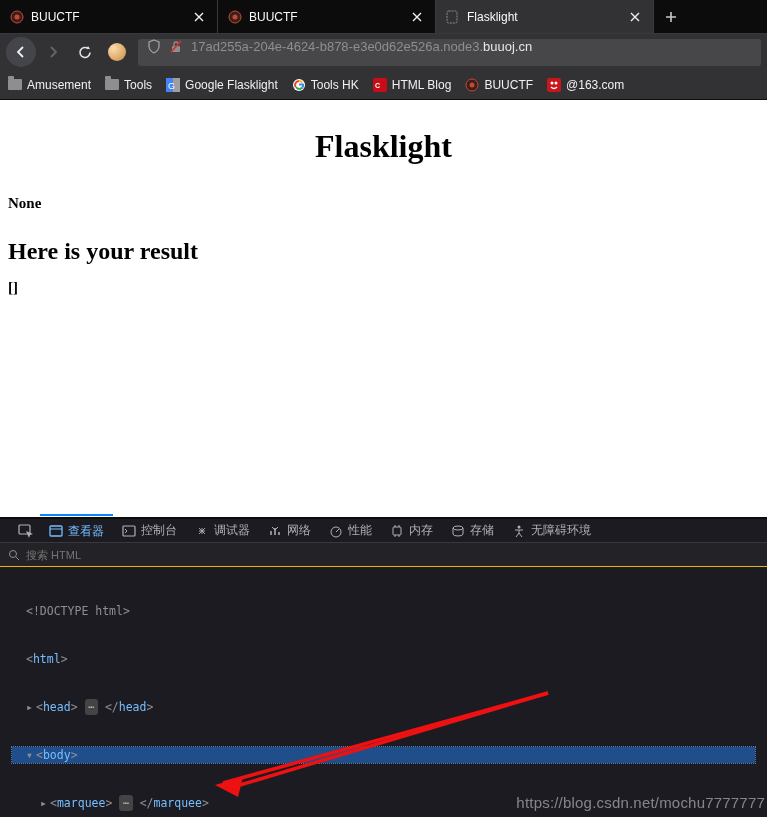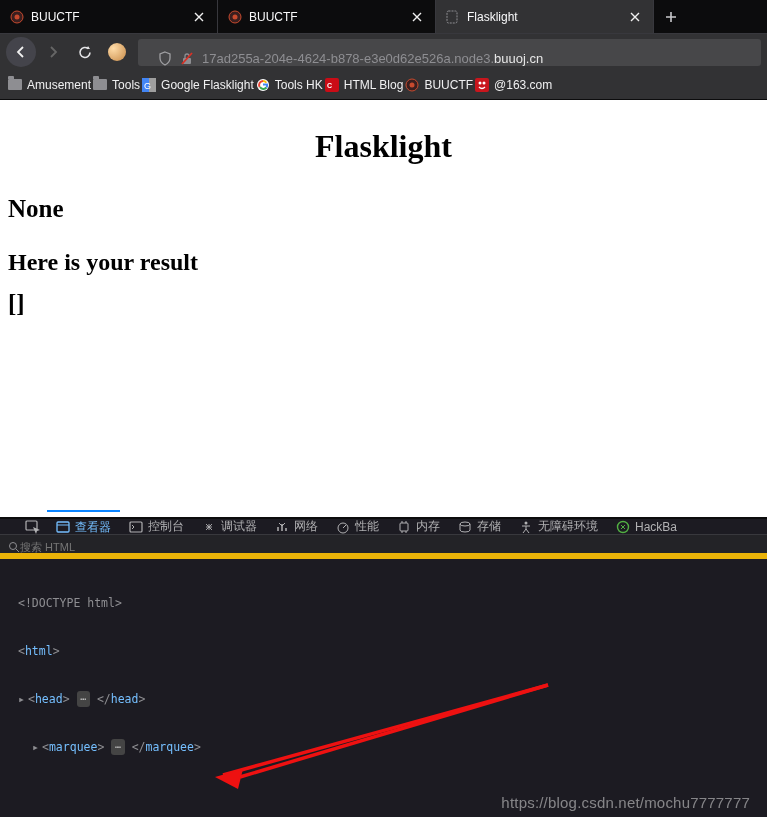--- a/index.html
+++ b/index.html
@@ -11,52 +11,52 @@
   .tab.active { background: #323234; }
   .tab-favicon { width: 14px; height: 14px; display: flex; align-items: center; justify-content: center; }
   .tab-title { flex: 1; white-space: nowrap; overflow: hidden; text-overflow: ellipsis; }
   .tab-close { width: 16px; height: 16px; display: flex; align-items: center; justify-content: center; cursor: pointer; }
   .newtab { width: 34px; display: flex; align-items: center; justify-content: center; cursor: pointer; color: #b1b1b3;}
   
   .nav-bar { height: 37px; background: #323234; display: flex; align-items: center; padding: 0 6px; gap: 2px; color: #b1b1b3; font-size: 13px; border-top: 1px solid #38383d;}
   .nav-btn { width: 30px; height: 30px; border-radius: 4px; display: flex; align-items: center; justify-content: center; cursor: pointer; }
   .back-circle { width: 30px; height: 30px; border-radius: 50%; background:#44444b;display:flex;align-items:center;justify-content:center;}
   .identity { width: 18px; height: 18px; border-radius: 50%; background: radial-gradient(circle at 30% 30%, #ffdca8, #c78a48); margin: 0 6px;}
-  .url-box { flex: 1; height: 27px; background: #474749; border-radius: 3px; display: flex; align-items: flex-end; padding: 0 20px; gap: 8px; margin-left:4px;}
+  .url-box { flex: 1; height: 27px; background: #474749; border-radius: 3px; display: flex; align-items: flex-start; padding: 0 9px; gap: 8px; margin-left:4px;}
   .url-text { flex:1; font-size:13px; white-space: nowrap; overflow:hidden;}
   .url-dim { color:#8e8e92; }
   .url-bright { color:#e6e6e6; }
   
-  .bm-bar { height: 30px; background: #323234; display:flex; align-items:center; padding:0 8px; gap:2px; color:#f0f0f1; font-size:12px; border-bottom:1px solid #0c0c0d;}
+  .bm-bar { height: 30px; background: #323234; display:flex; align-items:center; padding:0 8px; gap:14px; color:#f0f0f1; font-size:12px; border-bottom:1px solid #0c0c0d;}
   .bm { display:flex; align-items:center; gap:5px; cursor:pointer; white-space:nowrap;}
   .bm-ico { width:14px; height:14px; display:flex;align-items:center;justify-content:center;}
   
   
   .page { height: 417px; background:#fff; color:#000; padding: 8px; font-family: "Times New Roman", serif; overflow:hidden;}
   .page-title { text-align:center; font-size:32px; font-weight:bold; margin: 20px 0 30px 0;}
   .page h2 { font-size:24px; font-weight:bold; margin: 18px 0 14px 0;}
-  .page h3 { font-size:25px; font-weight:bold; margin: 6px 0 26px 0;}
+  .page h3 { font-size:15px; font-weight:bold; margin: 6px 0 26px 0;}
   
   
   .devtools { height: 300px; background:#1c1b22; color:#b1b1b3; font-size:12px; display:flex; flex-direction:column; border-top:2px solid #0c0c0d; position:relative;}
-  .dt-tabs { height:16px; display:flex; align-items:center; gap:0; padding:0 19px; border-bottom:1px solid #38383d;}
+  .dt-tabs { height:24px; display:flex; align-items:center; gap:0; padding:0 12px; border-bottom:1px solid #38383d;}
   .dt-tab { display:flex; align-items:center; gap:5px; padding:0 9px; height:32px; cursor:pointer; white-space:nowrap;}
   .dt-tab.active { color:#75bfff; border-top:2px solid #0a84ff; margin-top:-1px;}
-  .dt-search { height:24px; background:#232327; display:flex; align-items:flex-end; padding:0 8px; border-bottom:6px solid #eab308; font-size:11px;}
+  .dt-search { height:24px; background:#232327; display:flex; align-items:center; padding:0 8px; gap:6px; border-bottom:1px solid #eab308; font-size:11px;}
   .dt-search input { flex:1; background:transparent; border:none; outline:none; color:#b1b1b3; font-size:11px;}
-  .dt-source { flex:1; padding:4px 4px; font-family: Consolas, monospace; font-size:11.5px; line-height:16px; white-space:pre; overflow:hidden; position:relative;}
+  .dt-source { flex:1; padding:4px 12px; font-family: Consolas, monospace; font-size:11.5px; line-height:16px; white-space:pre; overflow:hidden; position:relative;}
   .src-line { display:block; }
   .indent1 { padding-left:14px; } .indent2 { padding-left:28px; }
   .c-tag { color:#75bfff; } .c-punc{color:#8e8e92;} .c-doctype{color:#8e8e92;}
   .twisty { display:inline-block; width:10px; color:#8e8e92;}
   .selected-line { background:#204e8a; outline:1px dotted #577fb0;}
   .pill { display:inline-block; background:#444; border-radius:3px; padding:0 4px; font-size:9px; color:#ccc; vertical-align:1px;}
   
   .arrow-svg { position:absolute; left:208px; top:116px; width:360px; height:140px; pointer-events:none;}
-  .watermark { position:absolute; right:17px; bottom:6px; font-size:15px; color:rgba(220,220,220,0.55); font-family:Arial,sans-serif; letter-spacing:0.2px;}
+  .watermark { position:absolute; right:2px; bottom:6px; font-size:15px; color:rgba(220,220,220,0.55); font-family:Arial,sans-serif; letter-spacing:0.2px;}
   
   .folder-ico { width:14px;height:11px;background:#8e8e92;border-radius:1px;position:relative;}
   .folder-ico:before{content:"";position:absolute;top:-3px;left:0;width:6px;height:3px;background:#8e8e92;border-radius:1px 1px 0 0;}
   
   svg { display:block; }
 </style>
 </head>
 <body>
 
 <div class="tab-strip">
@@ -279,39 +279,33 @@
         </svg>
       <span>存储</span>
     </div>
     <div class="dt-tab">
       <svg width="14" height="14">
           <circle cx="7" cy="3" r="1.5" fill="#b1b1b3"></circle>
           <path d="M3 6 H11 M7 6 V9 M7 9 L4 13 M7 9 L10 13" stroke="#b1b1b3"></path>
         </svg>
       <span>无障碍环境</span>
     </div>
-    <div class="dt-tab">
-      <svg width="14" height="14">
-          <circle cx="7" cy="7" r="5.5" fill="none" stroke="#52b043" stroke-width="1.4"></circle>
-          <path d="M5 5 L9 9 M9 5 L5 9" stroke="#52b043"></path>
-        </svg>
-      <span>HackBa</span>
-    </div>
   </div>
   <div class="dt-search">
     <svg width="12" height="12">
         <circle cx="5" cy="5" r="3.5" fill="none" stroke="#8e8e92"></circle>
         <line x1="8" y1="8" x2="11" y2="11" stroke="#8e8e92"></line>
       </svg>
     <input placeholder="搜索 HTML" style="">
   </div>
   <div class="dt-source">
     <span class="src-line indent1"><span class="c-doctype">&lt;!DOCTYPE html&gt;</span></span>
     <span class="src-line indent1"><span class="c-punc">&lt;</span><span class="c-tag">html</span><span class="c-punc">&gt;</span></span>
     <span class="src-line indent1"><span class="twisty">▸</span><span class="c-punc">&lt;</span><span class="c-tag">head</span><span class="c-punc">&gt;</span> <span class="pill">⋯</span> <span class="c-punc">&lt;/</span><span class="c-tag">head</span><span class="c-punc">&gt;</span></span>
+    <span class="src-line indent1 selected-line"><span class="twisty">▾</span><span class="c-punc">&lt;</span><span class="c-tag">body</span><span class="c-punc">&gt;</span></span>
     <span class="src-line indent2"><span class="twisty">▸</span><span class="c-punc">&lt;</span><span class="c-tag">marquee</span><span class="c-punc">&gt;</span> <span class="pill">⋯</span> <span class="c-punc">&lt;/</span><span class="c-tag">marquee</span><span class="c-punc">&gt;</span></span>
     
     
     
     
     
     
     
     
     

